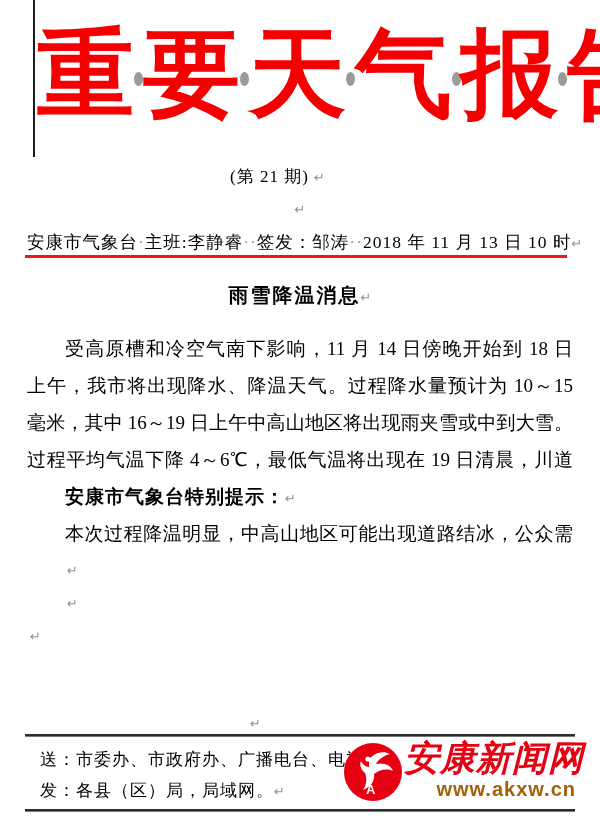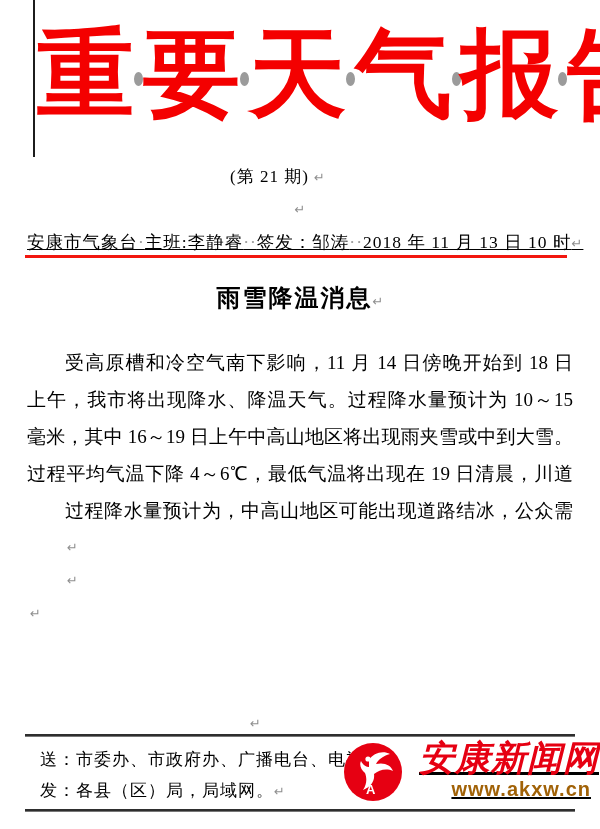--- a/index.html
+++ b/index.html
@@ -30,49 +30,49 @@
   .pilcrow {
     color:#8f8f8f; font-size:13px; line-height:1;
     font-family:"DejaVu Sans", sans-serif;
   }
 
   .issue-row { position:absolute; top:165px; left:0; width:556px; text-align:center; font-size:17px; letter-spacing:1px; }
   .center-pil { position:absolute; top:200px; left:0; width:600px; text-align:center; }
 
   .meta-row {
     position:absolute; top:230px; left:27px; width:546px;
-    font-size:17.5px; letter-spacing:1px; white-space:nowrap;text-decoration:underline;
+    font-size:17.5px; letter-spacing:1px; white-space:nowrap;
   }
   .spacedot { color:#9a9a9a; }
   .red-rule { position:absolute; top:255px; left:25px; width:542px; height:3px; background:#f2170f; }
 
   .headline-row { position:absolute; top:282px; left:0; width:600px; text-align:center; }
   .headline {
-    font-size:24px; font-weight:bold; letter-spacing:2px;
+    font-size:20px; font-weight:bold; letter-spacing:2px;
     font-family:"Liberation Sans", sans-serif;
   }
 
-  .bodytext { position:absolute; top:330px; left:27px; width:546px; font-size:19px;margin-top:14px; }
+  .bodytext { position:absolute; top:330px; left:27px; width:546px; font-size:19px; }
   .bline { line-height:37px; height:37px; overflow:hidden; }
   .jl { text-align:justify; text-align-last:justify; }
   .indent { padding-left:38px; }
   .tip { font-weight:bold; font-family:"Liberation Sans", sans-serif; letter-spacing:1px; }
   .pilrow { line-height:33px; height:33px; }
   .pilrow.ind { padding-left:40px; }
   .pilrow.ind2 { padding-left:3px; }
 
   
   .f-pil { position:absolute; top:714px; left:250px; }
   .f-rule-top { position:absolute; top:734px; left:25px; width:550px; height:2px; background:#2e2e2e; border-bottom:1px solid #777; }
   .f-text { position:absolute; top:744px; left:40px; font-size:17px; line-height:31px; letter-spacing:1px; }
   .f-rule-bottom { position:absolute; top:809px; left:25px; width:550px; height:2px; background:#2e2e2e; border-bottom:1px solid #777; }
 
   .logo { position:absolute; top:740px; left:344px; width:234px; display:flex; align-items:flex-start; }
   .logo-badge { width:58px; height:58px; flex:0 0 auto; margin-top:3px; }
-  .logo-col { display:flex; flex-direction:column; align-items:flex-end; margin-left:17px; width:172px;text-decoration:underline; }
+  .logo-col { display:flex; flex-direction:column; align-items:flex-end; margin-left:2px; width:172px; }
   .logo-name {
     font-size:35px; line-height:38px; color:#e60012; font-weight:bold; font-style:italic;
     letter-spacing:1px; white-space:nowrap; width:172px; text-align:justify; text-align-last:justify;
     font-family:"Liberation Serif", serif;
   }
   .logo-url {
     font-size:20px; line-height:22px; color:#a16207; font-weight:bold; letter-spacing:1px;
     font-family:"Liberation Sans", sans-serif; white-space:nowrap;
   }
 </style>
@@ -114,21 +114,24 @@
 
   <div class="headline-row">
     <span class="headline">雨雪降温消息</span><span class="pilcrow">↵</span>
   </div>
 
   <div class="bodytext">
     <div class="bline jl indent">受高原槽和冷空气南下影响，11 月 14 日傍晚开始到 18 日</div>
     <div class="bline jl">上午，我市将出现降水、降温天气。过程降水量预计为 10～15</div>
     <div class="bline jl">毫米，其中 16～19 日上午中高山地区将出现雨夹雪或中到大雪。</div>
     <div class="bline jl">过程平均气温下降 4～6℃，最低气温将出现在 19 日清晨，川道</div>
-    <div class="bline jl indent">过程降水量预计为，中高山地区可能出现道路结冰，公众需</div>
+    <div class="bline indent">
+      <span class="tip">安康市气象台特别提示：</span><span class="pilcrow">↵</span>
+    </div>
+    <div class="bline jl indent">本次过程降温明显，中高山地区可能出现道路结冰，公众需</div>
     <div class="pilrow ind">
       <span class="pilcrow">↵</span>
     </div>
     <div class="pilrow ind">
       <span class="pilcrow">↵</span>
     </div>
     <div class="pilrow ind2">
       <span class="pilcrow">↵</span>
     </div>
   </div>

